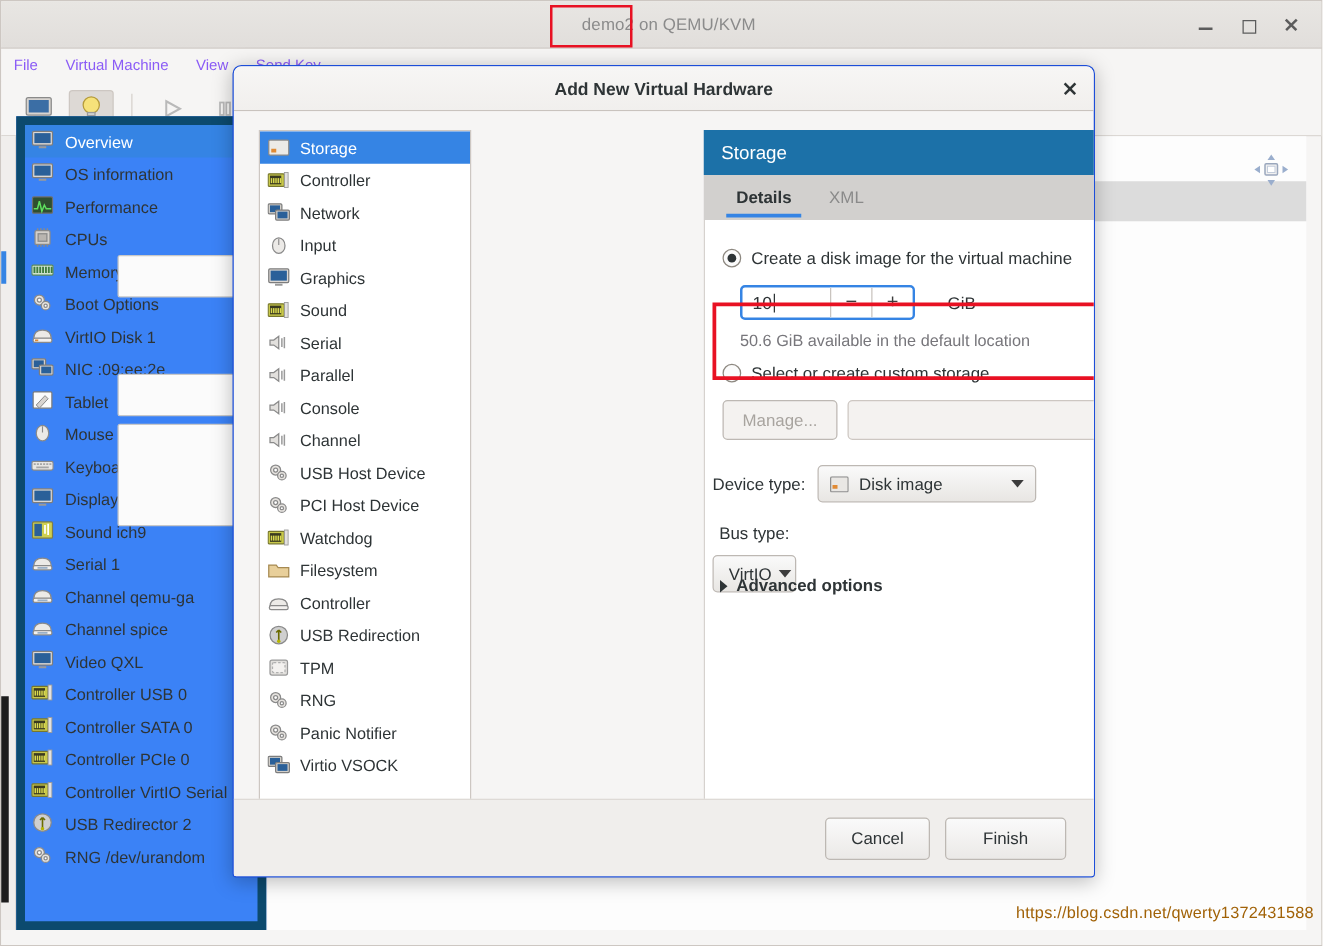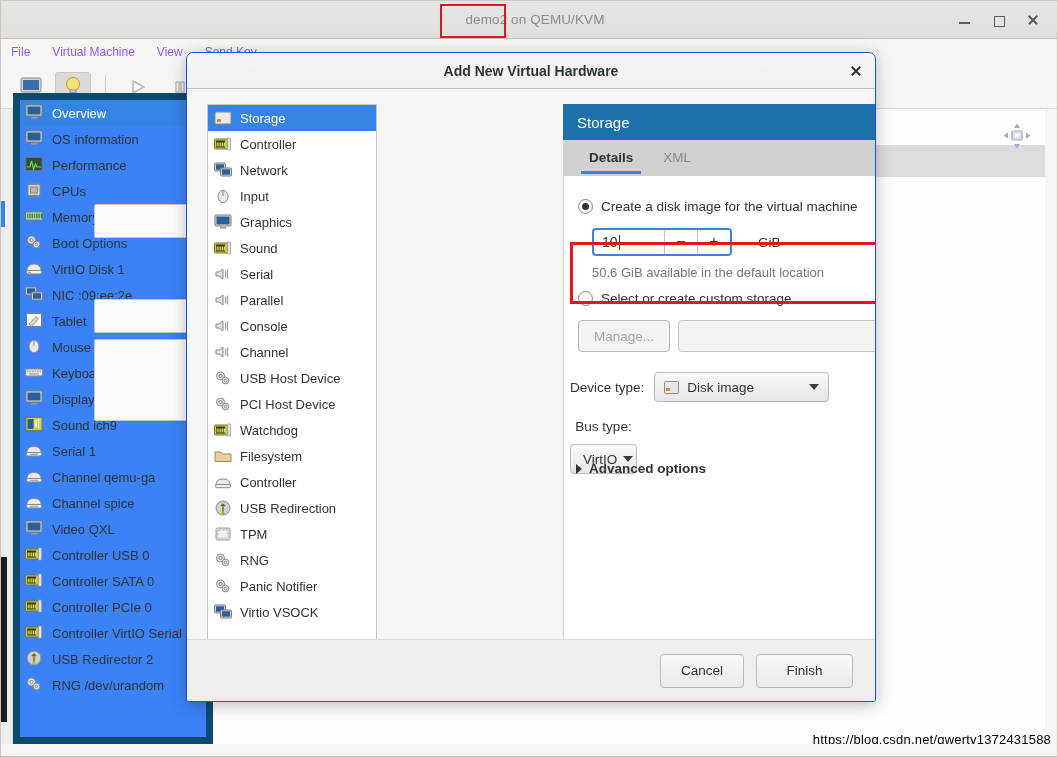--- a/index.html
+++ b/index.html
@@ -109,22 +109,22 @@
   }
   .det-box {
     position: absolute; border: 1px solid #c8c8c8; background: #fbfbfb;
     border-radius: 2px;
   }
   .resize-ico {
     position: absolute; right: 14px; top: 14px; width: 28px; height: 26px;
   }
 
   .watermark {
-    position: absolute; right: 6px; bottom: 9px;
-    font-size: 13px; color: #000000; letter-spacing: 0.2px;
+    position: absolute; right: 6px; bottom: 19px;
+    font-size: 13px; color: #a16207; letter-spacing: 0.2px;
     white-space: nowrap;
   }
   .vm-statusbar {
     position: absolute; left: 0; bottom: 0; right: 0; height: 12px;
     background: #f6f5f4;
   }
 
   
   .dlg {
     position: absolute; left: 186px; top: 52px; width: 690px; height: 650px;

